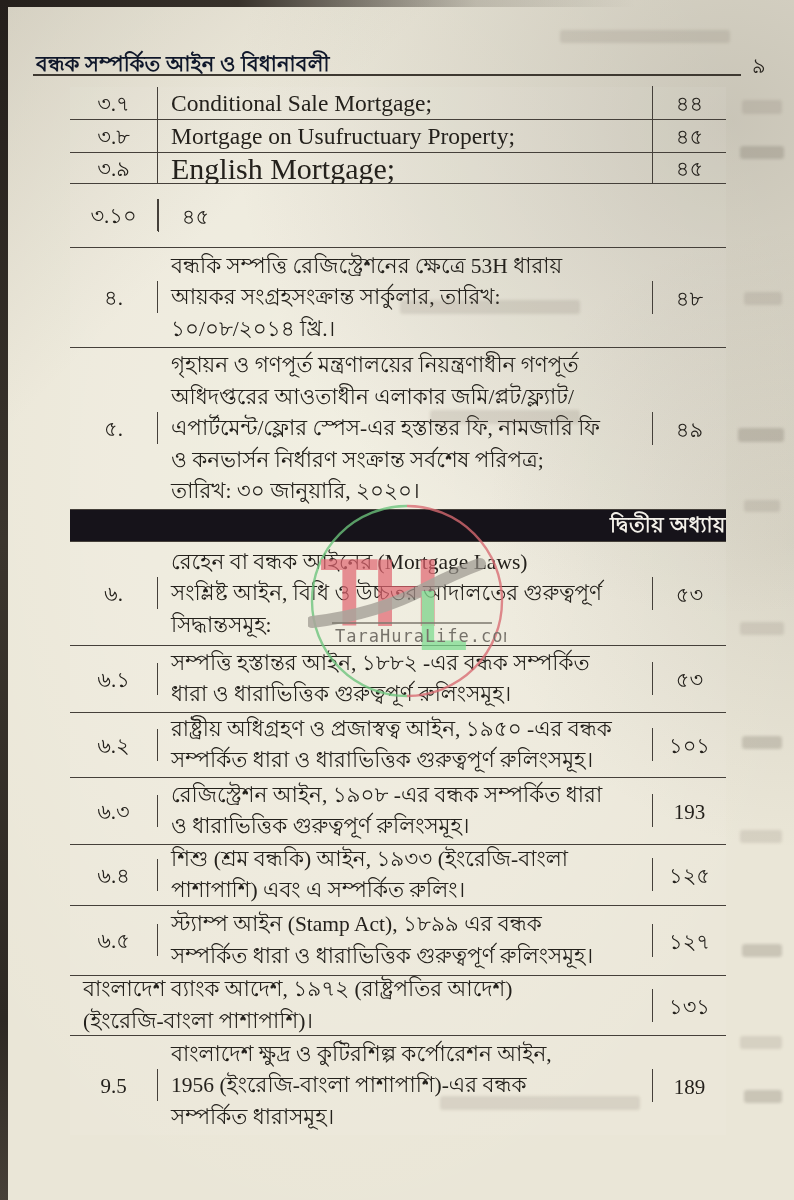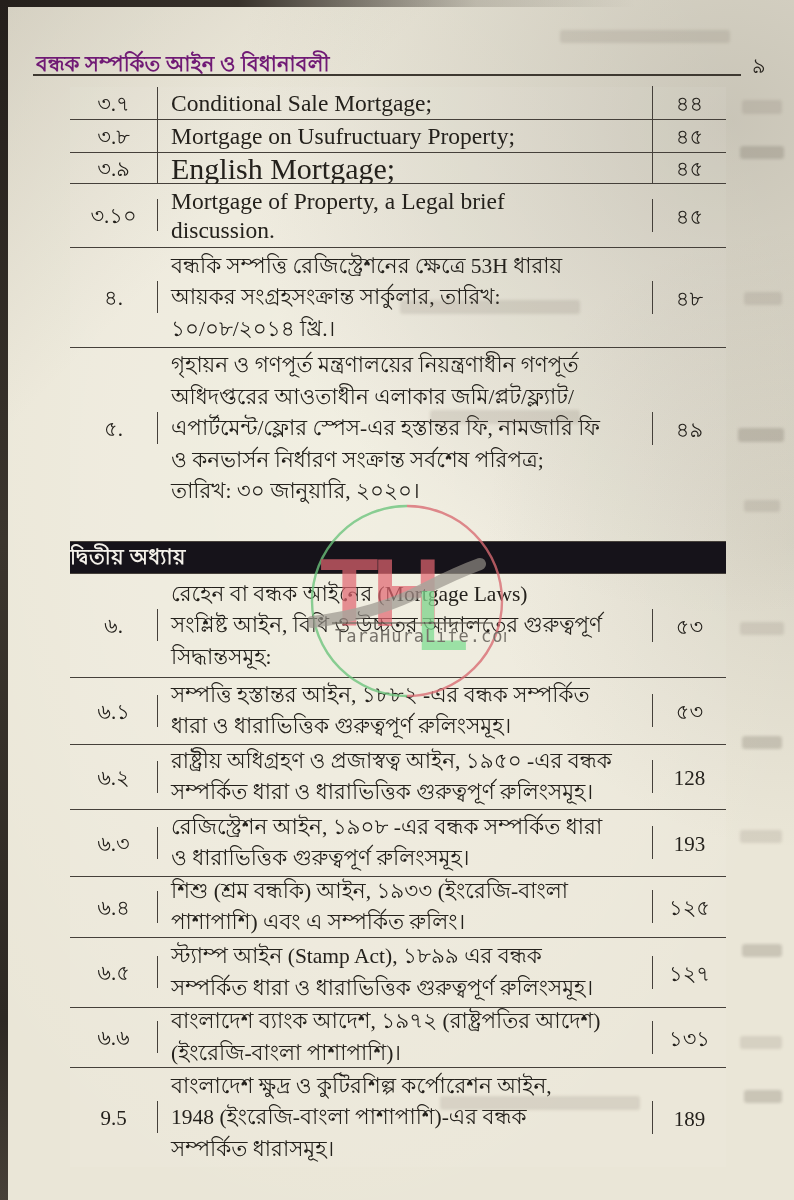--- a/index.html
+++ b/index.html
@@ -24,21 +24,21 @@
     position:absolute; left:0; top:0; width:100%; height:7px;
     background:linear-gradient(to right, #241f1b 0%, #38322b 30%, rgba(90,84,72,0.25) 60%, rgba(90,84,72,0) 80%);
   }
   .edge-left {
     position:absolute; left:0; top:0; width:8px; height:100%;
     background:linear-gradient(to bottom, #241f1b, #3b352d 45%, #2e2923 85%, #474037);
   }
   .hdr-title {
     position:absolute; left:36px; top:48px;
     font-size:21px; font-weight:bold; letter-spacing:0.2px;
-    color:#701a75; white-space:nowrap;
+    color:#0f172a; white-space:nowrap;
   }
   .hdr-page {
     position:absolute; left:752px; top:50px; width:34px;
     font-size:21px; color:#2a2620;
   }
   .hdr-rule {
     position:absolute; left:33px; top:74px; width:708px; height:2px;
     background:#3e3931;
   }
   .toc-table {
@@ -62,23 +62,22 @@
     white-space:pre-line; overflow:hidden;
   }
   .cp {
     width:74px; flex:0 0 74px; box-sizing:border-box;
     border-left:1.6px solid #45403a;
     text-align:center; font-size:21px; line-height:30px; padding-top:3px;
     overflow:hidden;
   }
   .banner {
     height:30.5px; background:#16131a; color:#f3f0e9;
-    text-align:left; font-size:21px; line-height:30px; font-weight:bold;
+    text-align:right; font-size:21px; line-height:30px; font-weight:bold;
     letter-spacing:0.5px;
-    margin-top:32px;
   }
   .watermark {
     position:absolute; left:308px; top:502px; width:198px; height:200px;
     opacity:0.78; pointer-events:none; z-index:5;
   }
   .smudge {
     position:absolute; background:rgba(112,102,88,0.16);
     border-radius:3px; filter:blur(1.6px); z-index:1;
   }
   .smudge.dk { background:rgba(100,92,78,0.24); }
@@ -126,22 +125,20 @@
   </div>
 
   <div class="row" style="height:29.5px">
     <div class="cs">৩.৯</div>
     <div class="cd" style="font-size:30px">English Mortgage;</div>
     <div class="cp">৪৫</div>
   </div>
 
   <div class="row" style="height:63.5px">
     <div class="cs">৩.১০</div>
-    <div class="cd" style="font-size:23.5px; line-height:29px">Mortgage of Property, a Legal brief
-discussion.</div>
     <div class="cp">৪৫</div>
   </div>
 
   <div class="row" style="height:98.5px">
     <div class="cs">৪.</div>
     <div class="cd">বন্ধকি সম্পত্তি রেজিস্ট্রেশনের ক্ষেত্রে 53H ধারায়
 আয়কর সংগ্রহসংক্রান্ত সার্কুলার, তারিখ:
 ১০/০৮/২০১৪ খ্রি.।</div>
     <div class="cp">৪৮</div>
   </div>
@@ -170,21 +167,21 @@
     <div class="cs">৬.১</div>
     <div class="cd">সম্পত্তি হস্তান্তর আইন, ১৮৮২ -এর বন্ধক সম্পর্কিত
 ধারা ও ধারাভিত্তিক গুরুত্বপূর্ণ রুলিংসমূহ।</div>
     <div class="cp">৫৩</div>
   </div>
 
   <div class="row" style="height:64.5px">
     <div class="cs">৬.২</div>
     <div class="cd">রাষ্ট্রীয় অধিগ্রহণ ও প্রজাস্বত্ব আইন, ১৯৫০ -এর বন্ধক
 সম্পর্কিত ধারা ও ধারাভিত্তিক গুরুত্বপূর্ণ রুলিংসমূহ।</div>
-    <div class="cp">128</div>
+    <div class="cp">১০১</div>
   </div>
 
   <div class="row" style="height:65.5px">
     <div class="cs">৬.৩</div>
     <div class="cd">রেজিস্ট্রেশন আইন, ১৯০৮ -এর বন্ধক সম্পর্কিত ধারা
 ও ধারাভিত্তিক গুরুত্বপূর্ণ রুলিংসমূহ।</div>
     <div class="cp">193</div>
   </div>
 
   <div class="row" style="height:60.5px">
@@ -195,30 +192,29 @@
   </div>
 
   <div class="row" style="height:68.5px">
     <div class="cs">৬.৫</div>
     <div class="cd">স্ট্যাম্প আইন (Stamp Act), ১৮৯৯ এর বন্ধক
 সম্পর্কিত ধারা ও ধারাভিত্তিক গুরুত্বপূর্ণ রুলিংসমূহ।</div>
     <div class="cp">১২৭</div>
   </div>
 
   <div class="row" style="height:59.5px">
-    <div class="cs">৬.৬</div>
     <div class="cd">বাংলাদেশ ব্যাংক আদেশ, ১৯৭২ (রাষ্ট্রপতির আদেশ)
 (ইংরেজি-বাংলা পাশাপাশি)।</div>
     <div class="cp">১৩১</div>
   </div>
 
   <div class="row" style="height:98.5px">
     <div class="cs">9.5</div>
     <div class="cd">বাংলাদেশ ক্ষুদ্র ও কুটিরশিল্প কর্পোরেশন আইন,
-1948  (ইংরেজি-বাংলা পাশাপাশি)-এর বন্ধক
+1956  (ইংরেজি-বাংলা পাশাপাশি)-এর বন্ধক
 সম্পর্কিত ধারাসমূহ।</div>
     <div class="cp">189</div>
   </div>
 
 </div>
 
 <div class="watermark">
   <svg width="198" height="200" viewBox="0 0 198 200" xmlns="http://www.w3.org/2000/svg">
     <g>
       <path d="M 99 4 A 95 95 0 0 1 99 194" fill="none" stroke="#d96b72" stroke-width="2.4"></path>

